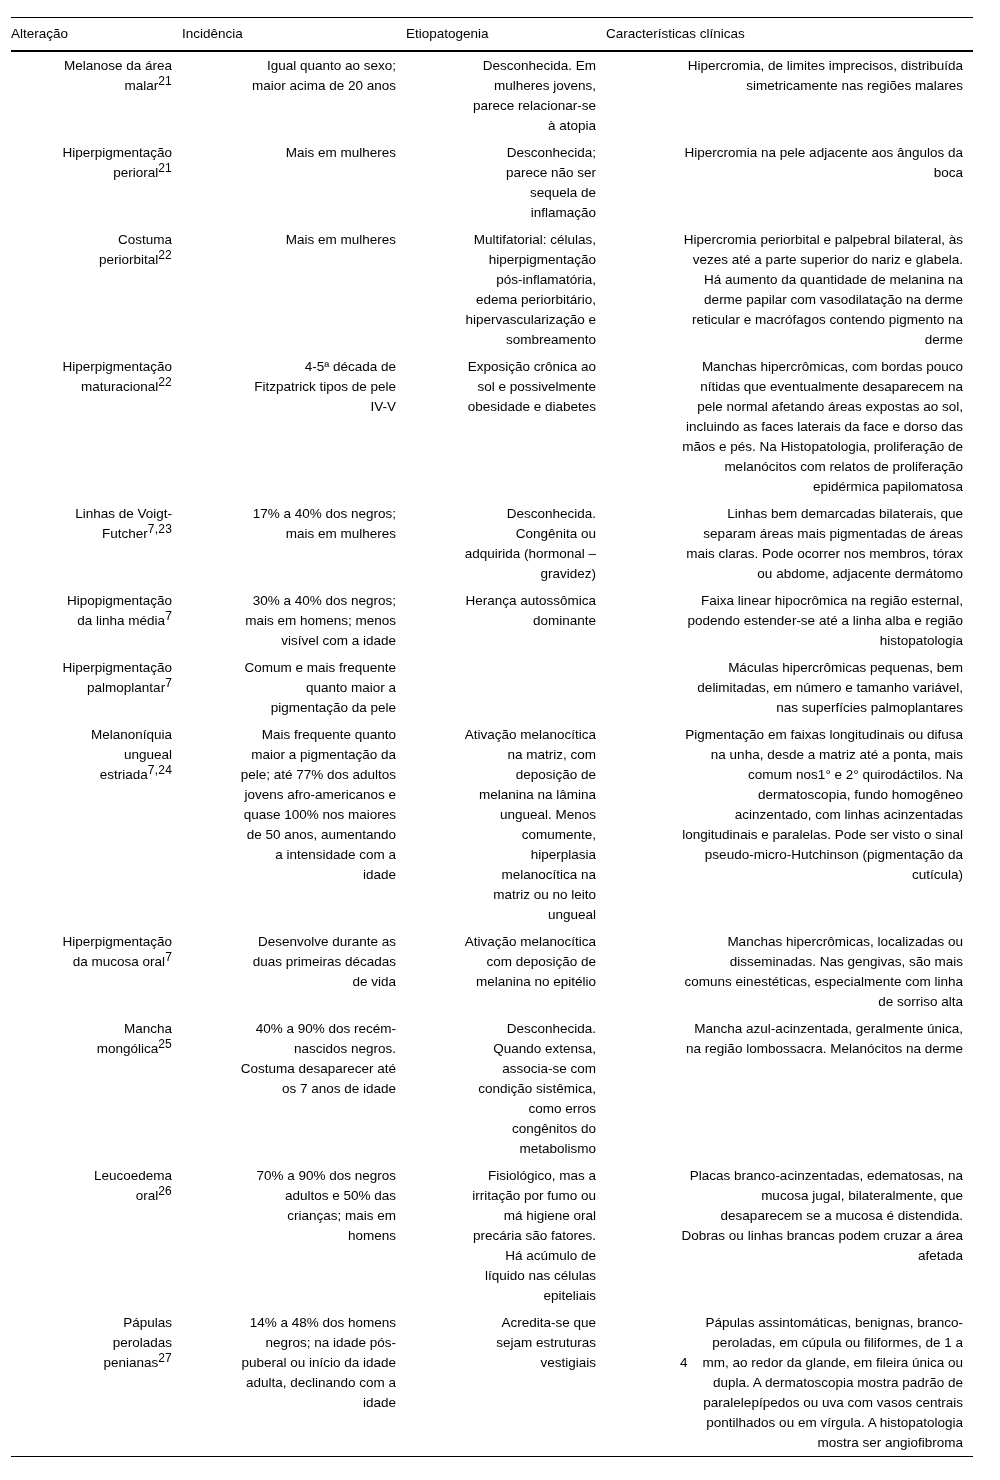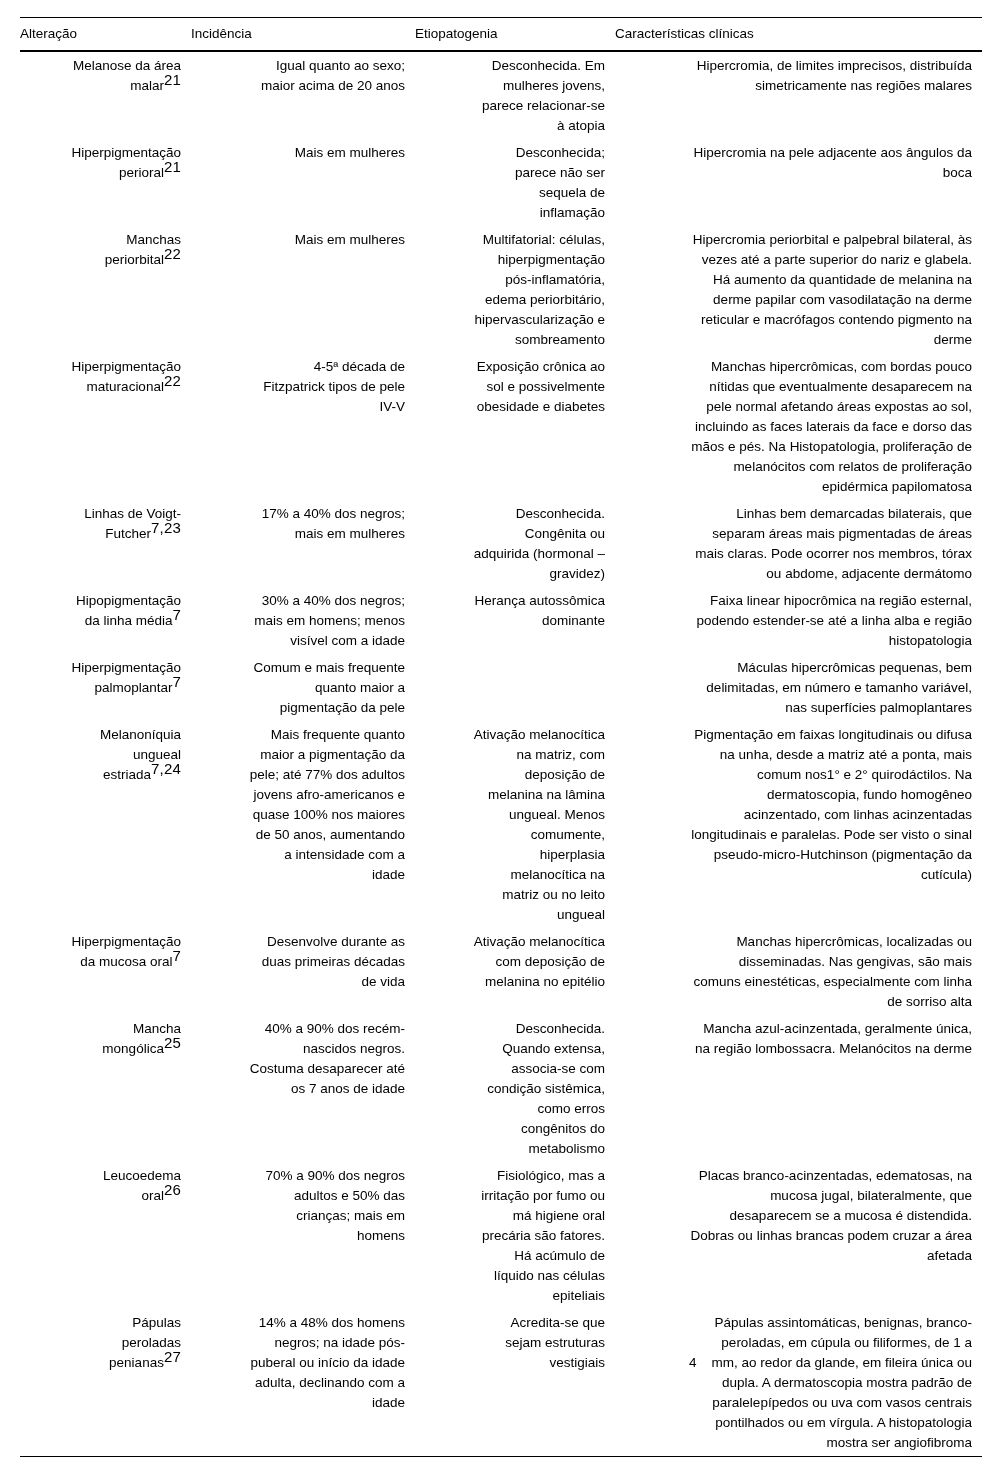--- a/index.html
+++ b/index.html
@@ -8,21 +8,21 @@
     background: #ffffff;
     color: #000000;
     font-family: "Liberation Sans", sans-serif;
   }
   .page {
     position: relative;
     width: 1000px;
     height: 1480px;
     background: #ffffff;
     box-sizing: border-box;
-    padding: 17px 13px 0 20px;
+    padding: 17px 13px 0 11px;
   }
   table.paper-table {
     border-collapse: collapse;
     table-layout: fixed;
     width: 962px;
     border-top: 1.5px solid #000;
     border-bottom: 1.8px solid #000;
   }
   table.paper-table thead th {
     text-align: left;
@@ -37,21 +37,21 @@
   table.paper-table td {
     text-align: right;
     vertical-align: top;
     font-size: 13.5px;
     line-height: 20px;
     padding: 4px 10px 3px 0;
     white-space: pre-wrap;
     word-wrap: break-word;
   }
   table.paper-table td sup {
-    font-size: 15px;
+    font-size: 12px;
     line-height: 0;
     vertical-align: super;
     letter-spacing: 0.2px;
   }
 </style>
 </head>
 <body>
 
 <div class="page">
   <table class="paper-table">
@@ -87,21 +87,21 @@
 perioral</span><sup>21</sup></td>
           <td>Mais em mulheres</td>
           <td>Desconhecida;
 parece não ser
 sequela de
 inflamação</td>
           <td>Hipercromia na pele adjacente aos ângulos da
 boca</td>
         </tr>
       <tr>
-          <td><span>Manchas
+          <td><span>Costuma
 periorbital</span><sup>22</sup></td>
           <td>Mais em mulheres</td>
           <td>Multifatorial: células,
 hiperpigmentação
 pós-inflamatória,
 edema periorbitário,
 hipervascularização e
 sombreamento</td>
           <td>Hipercromia periorbital e palpebral bilateral, às
 vezes até a parte superior do nariz e glabela.

